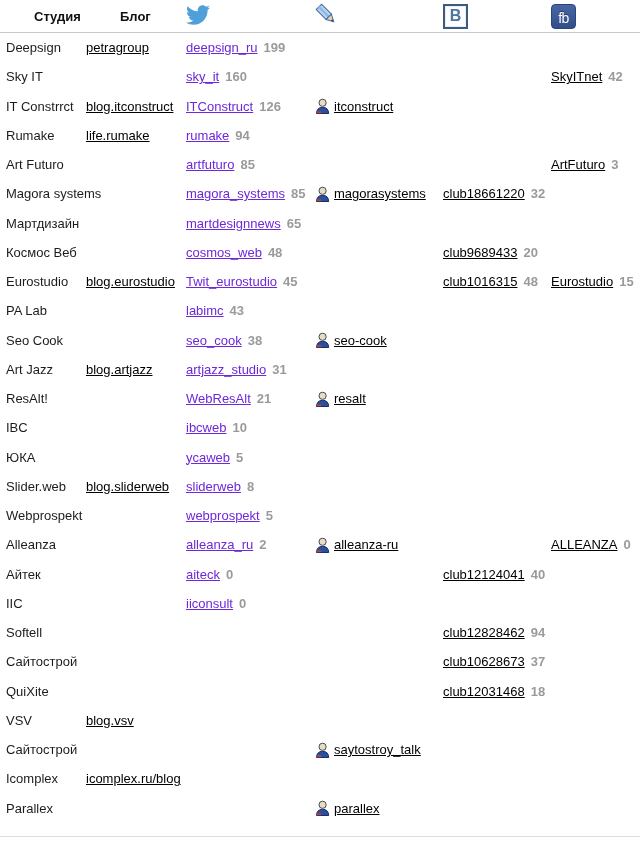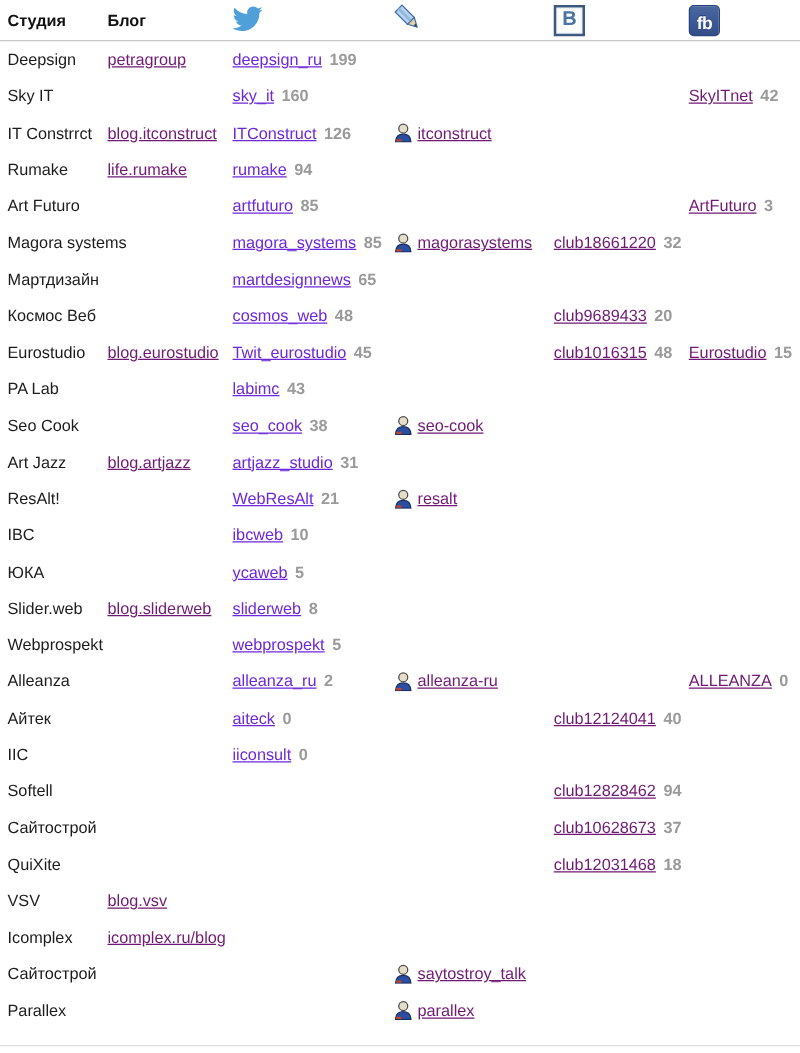--- a/index.html
+++ b/index.html
@@ -14,36 +14,36 @@
     border-bottom: 1px solid #c9c9c9;
   }
   .row { display: flex; align-items: center; height: 29.25px; }
   .cell { flex: none; white-space: nowrap; overflow: visible; }
   .c-studio { width: 86px; padding-left: 6px; }
   .c-blog   { width: 100px; }
   .c-tw     { width: 129px; }
   .c-lj     { width: 128px; display: flex; align-items: center; }
   .c-vk     { width: 108px; }
   .c-fb     { flex: 1; }
-  .hdr-label { font-weight: bold; color: #111; }
-  a.link { color: #701a75; text-decoration: underline; cursor: pointer; }
+  .hdr-label { font-weight: bold; color: #111; padding-left: 34px; }
+  a.link { color: #000000; text-decoration: underline; cursor: pointer; }
   a.tw-link { color: #6d28d9; text-decoration: underline; cursor: pointer; }
   .count { color: #9a9a9a; margin-left: 6px; font-weight: bold; }
   .lj-ico { display: inline-block; width: 16px; height: 16px; margin-right: 3px; flex: none; }
   .icon-box { display: inline-block; vertical-align: middle; }
   .vk-badge {
     width: 25px; height: 25px; background: #fdfdfd; border: 2px solid #3c5a7d;
     display: flex; align-items: center; justify-content: center;
     font-weight: bold; font-size: 16px; color: #4c74a3;
     box-shadow: inset 0 0 0 1px #e8eef5;
   }
   .fb-badge {
     width: 25px; height: 25px; border-radius: 4px; border: 1px solid #29447e;
     background: linear-gradient(#4a66a0 0%, #3b5998 55%, #334e86 100%);
-    color: #fff; font-weight: bold; font-size: 14px; letter-spacing: -0.5px;
+    color: #fff; font-weight: normal; font-size: 14px; letter-spacing: -0.5px;
     display: flex; align-items: flex-end; justify-content: center;
     padding-bottom: 2px; text-shadow: 0 -1px 0 #22396b;
   }
   .bottom-line { position: absolute; left: 0; top: 836px; width: 640px; height: 1px; background: #dedede; }
 </style>
 </head>
 <body>
 
 <div class="table">
 
@@ -563,39 +563,20 @@
     </div>
     <div class="cell c-vk">
       
     </div>
     <div class="cell c-fb">
       
     </div>
   </div>
 
   <div class="row">
-    <div class="cell c-studio studio-name">Icomplex</div>
-    <div class="cell c-blog">
-      <a class="link blog-a">icomplex.ru/blog</a>
-    </div>
-    <div class="cell c-tw">
-      
-    </div>
-    <div class="cell c-lj">
-      
-    </div>
-    <div class="cell c-vk">
-      
-    </div>
-    <div class="cell c-fb">
-      
-    </div>
-  </div>
-
-  <div class="row">
     <div class="cell c-studio studio-name">Сайтострой</div>
     <div class="cell c-blog">
       
     </div>
     <div class="cell c-tw">
       
     </div>
     <div class="cell c-lj">
       <span class="lj-ico">
         <svg width="16" height="16" viewBox="0 0 16 16">
@@ -608,20 +589,39 @@
     </div>
     <div class="cell c-vk">
       
     </div>
     <div class="cell c-fb">
       
     </div>
   </div>
 
   <div class="row">
+    <div class="cell c-studio studio-name">Icomplex</div>
+    <div class="cell c-blog">
+      <a class="link blog-a">icomplex.ru/blog</a>
+    </div>
+    <div class="cell c-tw">
+      
+    </div>
+    <div class="cell c-lj">
+      
+    </div>
+    <div class="cell c-vk">
+      
+    </div>
+    <div class="cell c-fb">
+      
+    </div>
+  </div>
+
+  <div class="row">
     <div class="cell c-studio studio-name">Parallex</div>
     <div class="cell c-blog">
       
     </div>
     <div class="cell c-tw">
       
     </div>
     <div class="cell c-lj">
       <span class="lj-ico">
         <svg width="16" height="16" viewBox="0 0 16 16">

